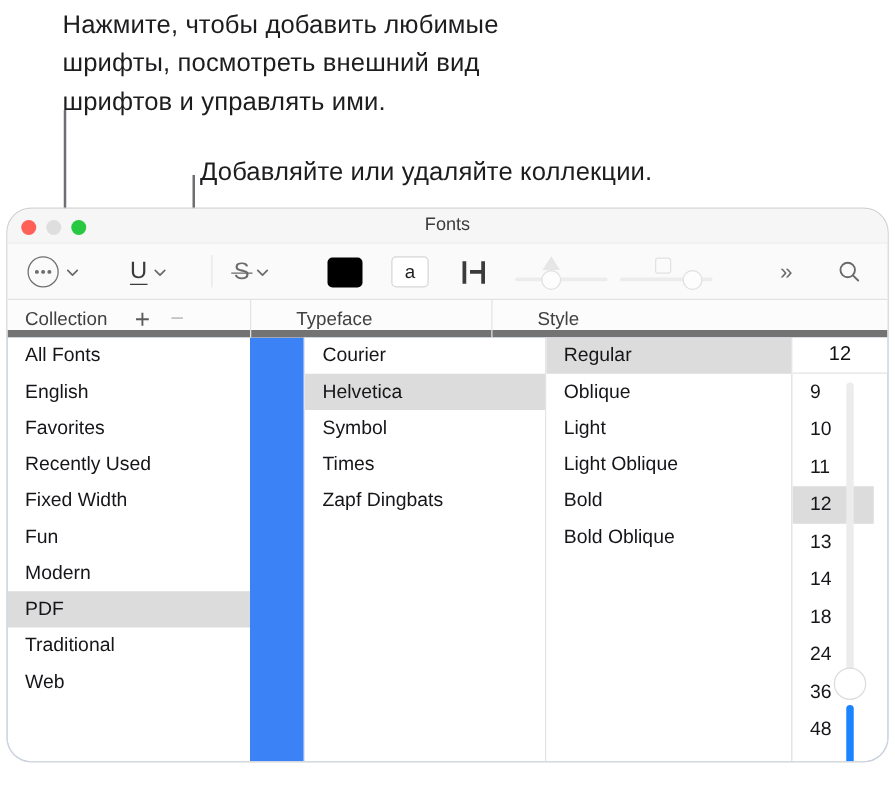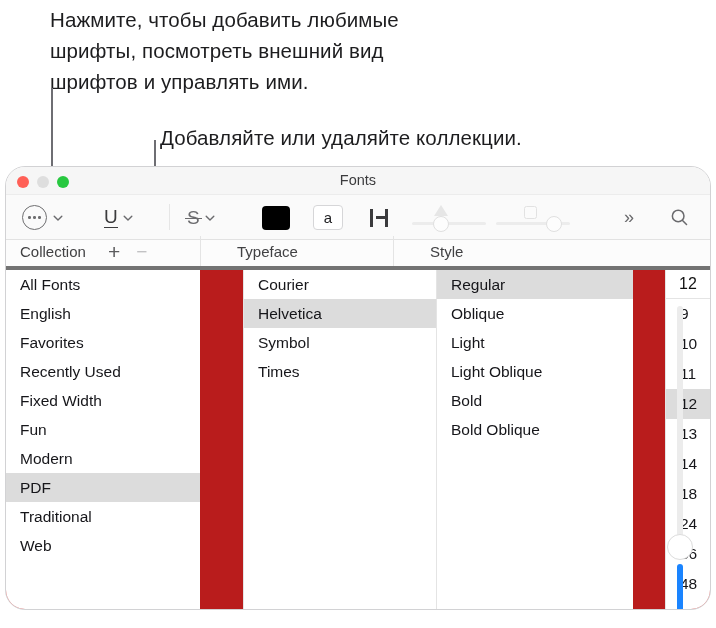--- a/index.html
+++ b/index.html
@@ -105,41 +105,41 @@
                  border-bottom: 11px solid #e6e6e6; }
   .slider .sq  { position: absolute; top: 3px; width: 13px; height: 13px;
                  background: #fbfbfb; border: 1.2px solid #e2e2e2; border-radius: 2.5px; }
 
   .chevrons { font-size: 18px; color: #6a6a6d; letter-spacing: -2px; }
   .magnifier { width: 19px; height: 19px; }
 
   
   #colhead {
     position: relative; height: 30px; background: #fcfcfc;
-    border-bottom: 4px solid #737373; display: flex; align-items: flex-end;
+    border-bottom: 6px solid #737373; display: flex;
   }
   .colh { position: relative; display: flex; align-items: center;
           font-size: 15px; color: #414143; padding-left: 14px; height: 30px; }
   .colh + .colh { border-left: 1px solid #e4e4e4; padding-left: 36px; }
   .plusminus { display: flex; align-items: center; gap: 16px; margin-left: 22px; }
   .pm { font-size: 21px; line-height: 1; color: #5c5c5e; }
   .pm.dim { color: #c2c2c4; font-size: 19px; }
 
   
-  #panes { display: flex; height: 339px; background: #b91c1c; }
+  #panes { display: flex; height: 339px; background: #3b82f6; }
   .pane { position: relative; height: 339px; overflow: hidden; background: #fff; }
   .pane + .pane { border-left: 1px solid #e4e4e4; }
   .row {
     height: 29px; display: flex; align-items: center;
     padding-left: 14px; font-size: 15.5px; color: #16161a;
   }
   .row.sel { background: #dcdcdc; }
 
   
-  #pane-size { flex: 1; position: relative; margin-left: 32px; }
+  #pane-size { flex: 1; position: relative; }
   #size-field {
     height: 29px; display: flex; align-items: center; justify-content: center;
     font-size: 16px; color: #111; background: #fff;
     border-bottom: 1px solid #e4e4e4;
   }
   #size-list { position: relative; }
   .srow { height: 30px; display: flex; align-items: center; padding-left: 14px;
           font-size: 15.5px; color: #16161a; width: 65px; }
   .srow.sel { background: #dcdcdc; }
 
@@ -288,20 +288,21 @@
           <div class="row">Modern</div>
           <div class="row sel">PDF</div>
           <div class="row">Traditional</div>
           <div class="row">Web</div>
         </div>
       <div class="pane" id="pane-typeface" style="width:193px;margin-left:43px;">
           <div class="row">Courier</div>
           <div class="row sel">Helvetica</div>
           <div class="row">Symbol</div>
           <div class="row">Times</div>
+          <div class="row">Zapf Dingbats</div>
         </div>
       <div class="pane" id="pane-style" style="width:197px;">
           <div class="row sel">Regular</div>
           <div class="row">Oblique</div>
           <div class="row">Light</div>
           <div class="row">Light Oblique</div>
           <div class="row">Bold</div>
           <div class="row">Bold Oblique</div>
         </div>
 

